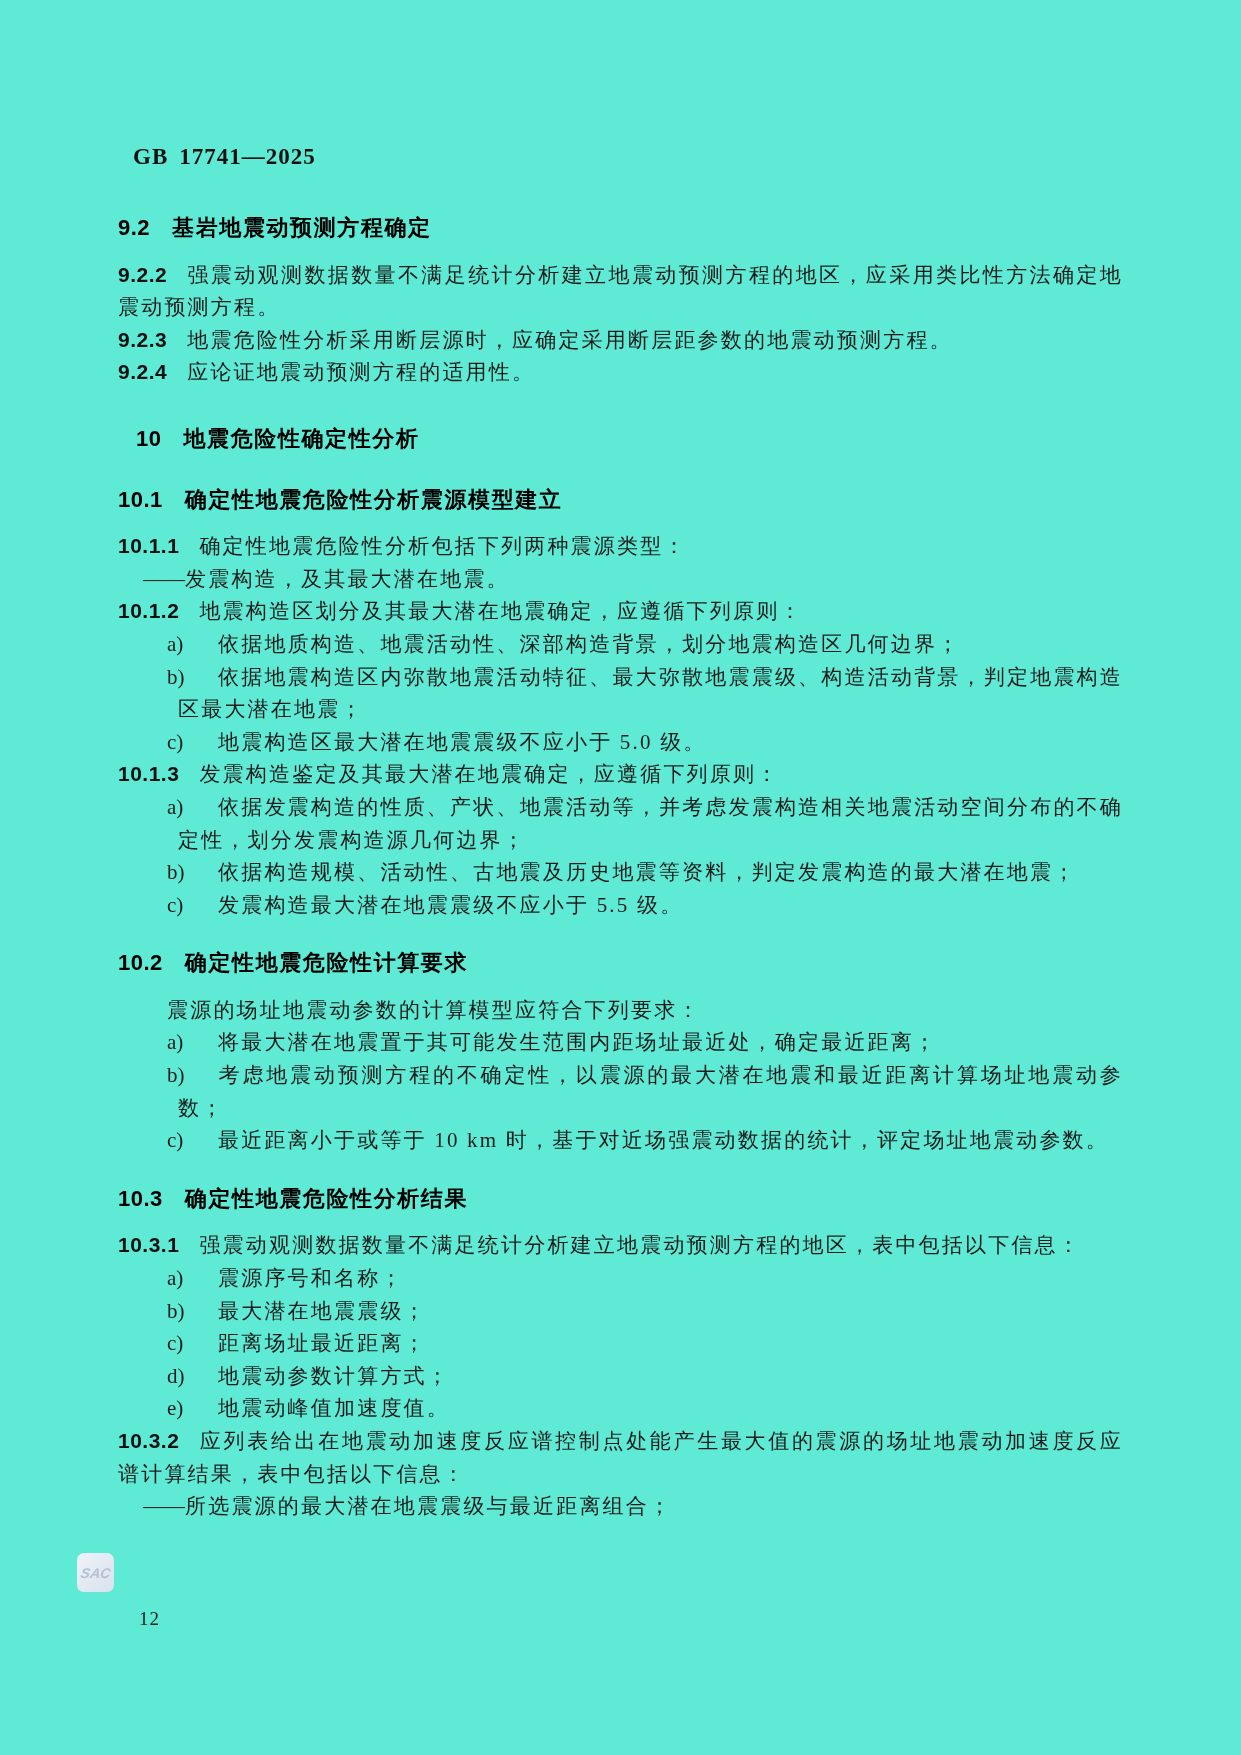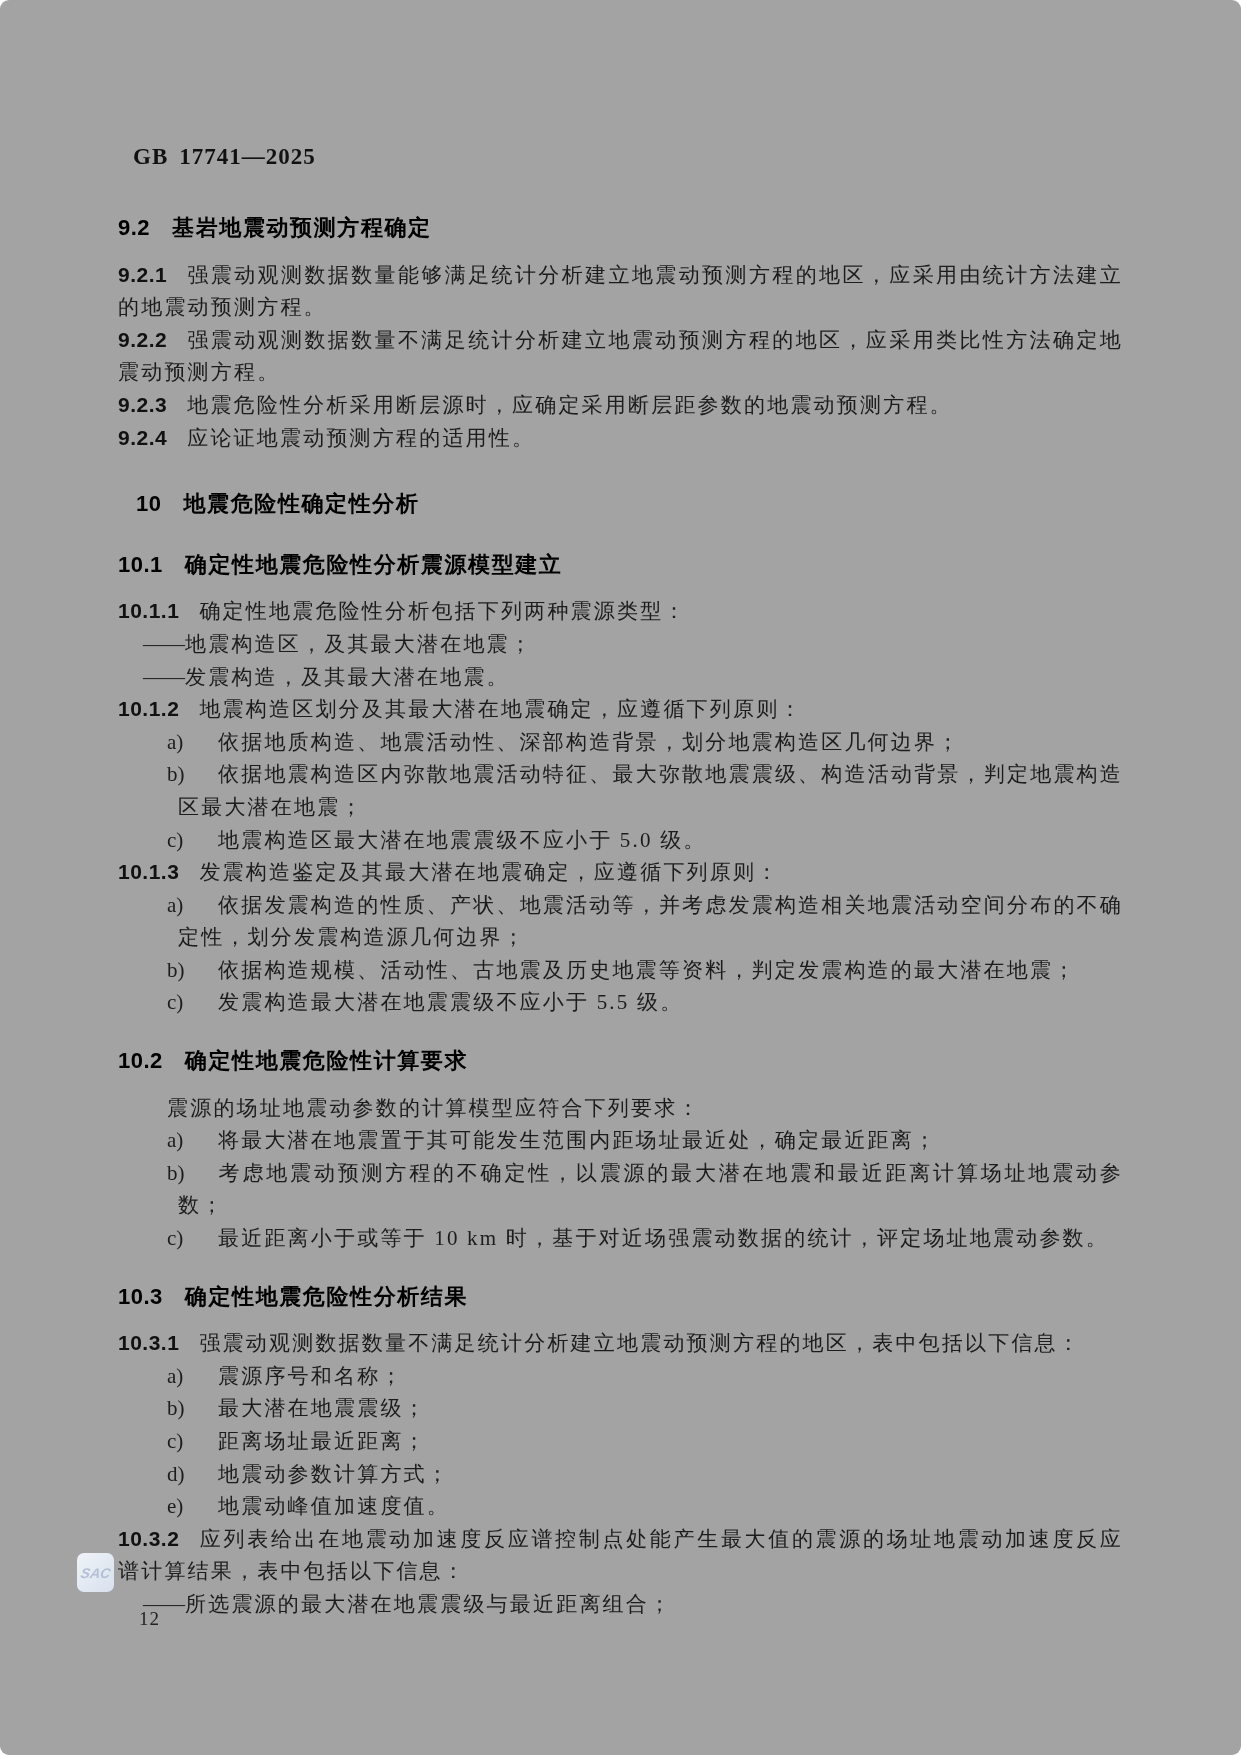--- a/index.html
+++ b/index.html
@@ -1,23 +1,22 @@
 <!DOCTYPE html>
 <html lang="zh"><head>
 <meta charset="utf-8">
 <style>
   html,body{margin:0;padding:0;background:#ffffff;}
   .page{
     position:relative;
     width:1241px;height:1755px;
-    background:#a3a3a3;
+    background:#5eead4;
     overflow:hidden;
     font-family:"Liberation Serif", serif;
     color:#1c1c1c;
-    border-radius:9px;
   }
   .doc-header{
     position:absolute;top:144px;left:133px;
     font-family:"Liberation Serif", serif;
     font-size:23px;font-weight:bold;color:#111;
     letter-spacing:1px;white-space:nowrap;
   }
   .doc-header .code-number{margin-left:11px;font-weight:600;}
   .content{
     position:absolute;top:212px;left:118px;width:1005px;
@@ -71,28 +70,26 @@
 <body>
 
 <div class="page">
 
   <div class="doc-header">
     <span class="code-prefix">GB</span><span class="code-number">17741—2025</span>
   </div>
 
   <main class="content" id="doc-content">
       <h2 class="hl2"><span class="h-num">9.2</span><span class="h-text">基岩地震动预测方程确定</span></h2>
-      <p class="clause"><span class="cnum">9.2.1</span><span class="ctext">强震动观测数据数量能够满足统计分析建立地震动预测方程的地区，应采用由统计方法建立的地震动预测方程。</span></p>
       <p class="clause"><span class="cnum">9.2.2</span><span class="ctext">强震动观测数据数量不满足统计分析建立地震动预测方程的地区，应采用类比性方法确定地震动预测方程。</span></p>
       <p class="clause"><span class="cnum">9.2.3</span><span class="ctext">地震危险性分析采用断层源时，应确定采用断层距参数的地震动预测方程。</span></p>
       <p class="clause"><span class="cnum">9.2.4</span><span class="ctext">应论证地震动预测方程的适用性。</span></p>
       <h2 class="hl1"><span class="h-num">10</span><span class="h-text">地震危险性确定性分析</span></h2>
       <h2 class="hl2"><span class="h-num">10.1</span><span class="h-text">确定性地震危险性分析震源模型建立</span></h2>
       <p class="clause"><span class="cnum">10.1.1</span><span class="ctext">确定性地震危险性分析包括下列两种震源类型：</span></p>
-      <p class="dash-item"><span class="dash-marker">——</span><span class="dtext">地震构造区，及其最大潜在地震；</span></p>
       <p class="dash-item"><span class="dash-marker">——</span><span class="dtext">发震构造，及其最大潜在地震。</span></p>
       <p class="clause"><span class="cnum">10.1.2</span><span class="ctext">地震构造区划分及其最大潜在地震确定，应遵循下列原则：</span></p>
       <p class="alpha-item"><span class="alpha-marker">a)</span><span class="atext">依据地质构造、地震活动性、深部构造背景，划分地震构造区几何边界；</span></p>
       <p class="alpha-item"><span class="alpha-marker">b)</span><span class="atext">依据地震构造区内弥散地震活动特征、最大弥散地震震级、构造活动背景，判定地震构造区最大潜在地震；</span></p>
       <p class="alpha-item"><span class="alpha-marker">c)</span><span class="atext">地震构造区最大潜在地震震级不应小于 5.0 级。</span></p>
       <p class="clause"><span class="cnum">10.1.3</span><span class="ctext">发震构造鉴定及其最大潜在地震确定，应遵循下列原则：</span></p>
       <p class="alpha-item"><span class="alpha-marker">a)</span><span class="atext">依据发震构造的性质、产状、地震活动等，并考虑发震构造相关地震活动空间分布的不确定性，划分发震构造源几何边界；</span></p>
       <p class="alpha-item"><span class="alpha-marker">b)</span><span class="atext">依据构造规模、活动性、古地震及历史地震等资料，判定发震构造的最大潜在地震；</span></p>
       <p class="alpha-item"><span class="alpha-marker">c)</span><span class="atext">发震构造最大潜在地震震级不应小于 5.5 级。</span></p>
       <h2 class="hl2"><span class="h-num">10.2</span><span class="h-text">确定性地震危险性计算要求</span></h2>

